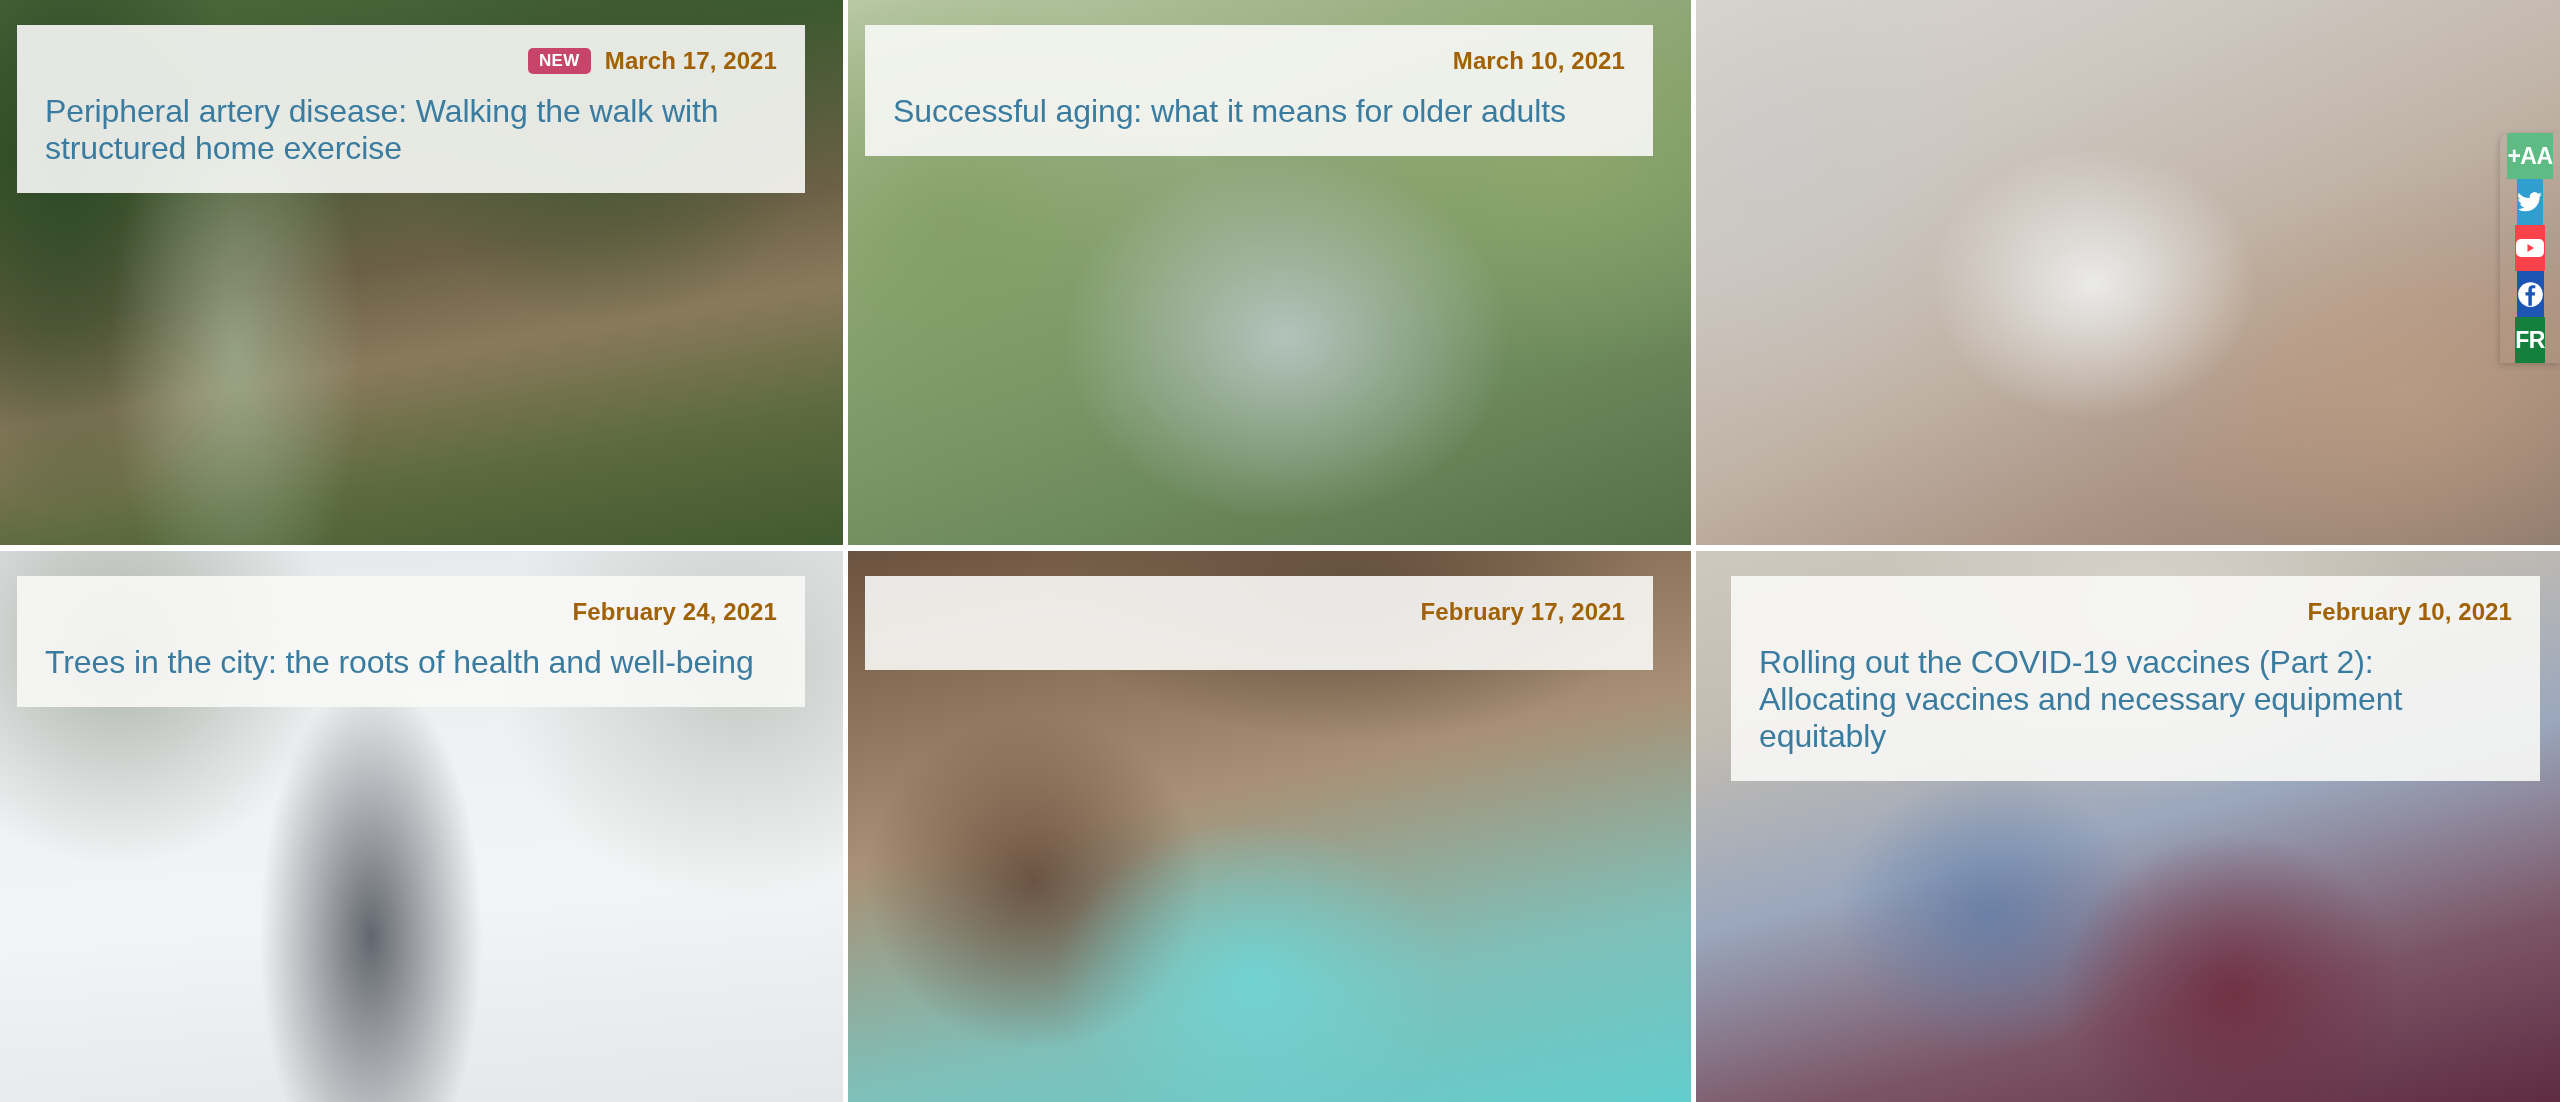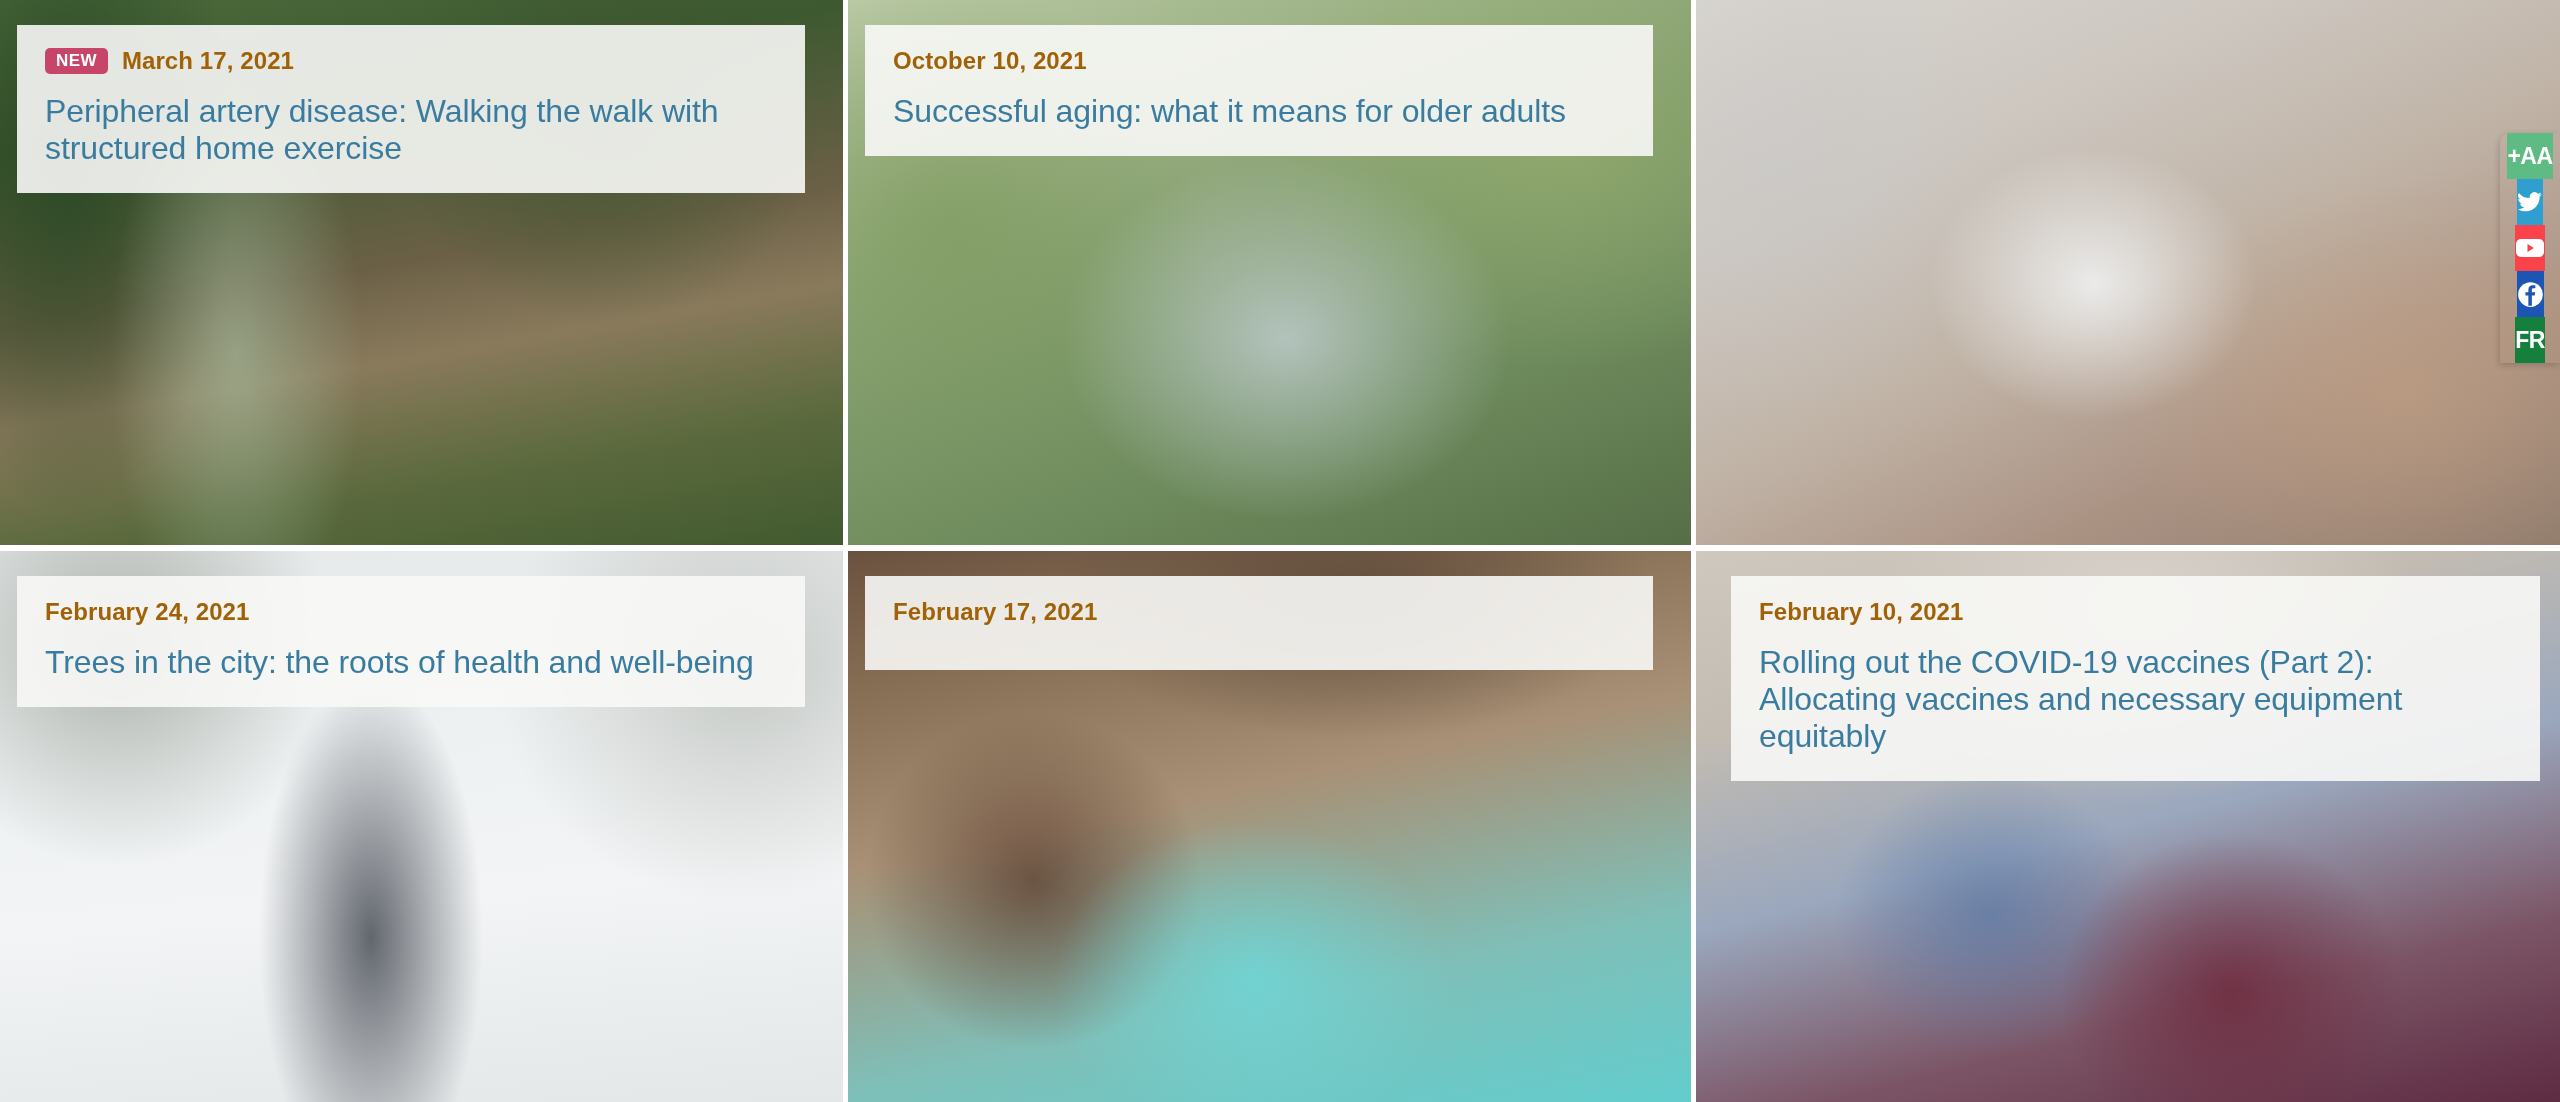--- a/index.html
+++ b/index.html
@@ -25,21 +25,21 @@
   .card .photo { position: absolute; inset: 0; }
 
   .panel {
     position: absolute;
     left: 17px; right: 38px; top: 25px;
     background: rgba(248,248,246,0.90);
     padding: 22px 28px 26px 28px;
   }
   .card.c3 .panel, .card.c6 .panel { left: 35px; right: 20px; }
 
-  .meta { display: flex; align-items: center; gap: 14px; margin-bottom: 18px; }
+  .meta { display: flex; align-items: center; gap: 14px; margin-bottom: 18px; justify-content: flex-end; }
   .badge {
     background: #c8456a; color: #ffffff;
     font-size: 17px; font-weight: bold; letter-spacing: .4px;
     padding: 4px 11px 5px 11px; border-radius: 5px; line-height: 1;
   }
   .date {
     color: #a16207; font-size: 24px; font-weight: bold;
     letter-spacing: .1px; white-space: nowrap;
   }
   .title {
@@ -123,21 +123,21 @@
         <div class="title">Peripheral artery disease: Walking the walk with structured home exercise</div>
       </div>
     </div>
 
     <div class="gap"></div>
 
     <div class="card c2">
       <div class="photo ph-swing"></div>
       <div class="panel">
         <div class="meta">
-          <span class="date">October 10, 2021</span>
+          <span class="date">March 10, 2021</span>
         </div>
         <div class="title">Successful aging: what it means for older adults</div>
       </div>
     </div>
 
     <div class="gap"></div>
 
     <div class="card c3">
       <div class="photo ph-phone"></div>
     </div>

